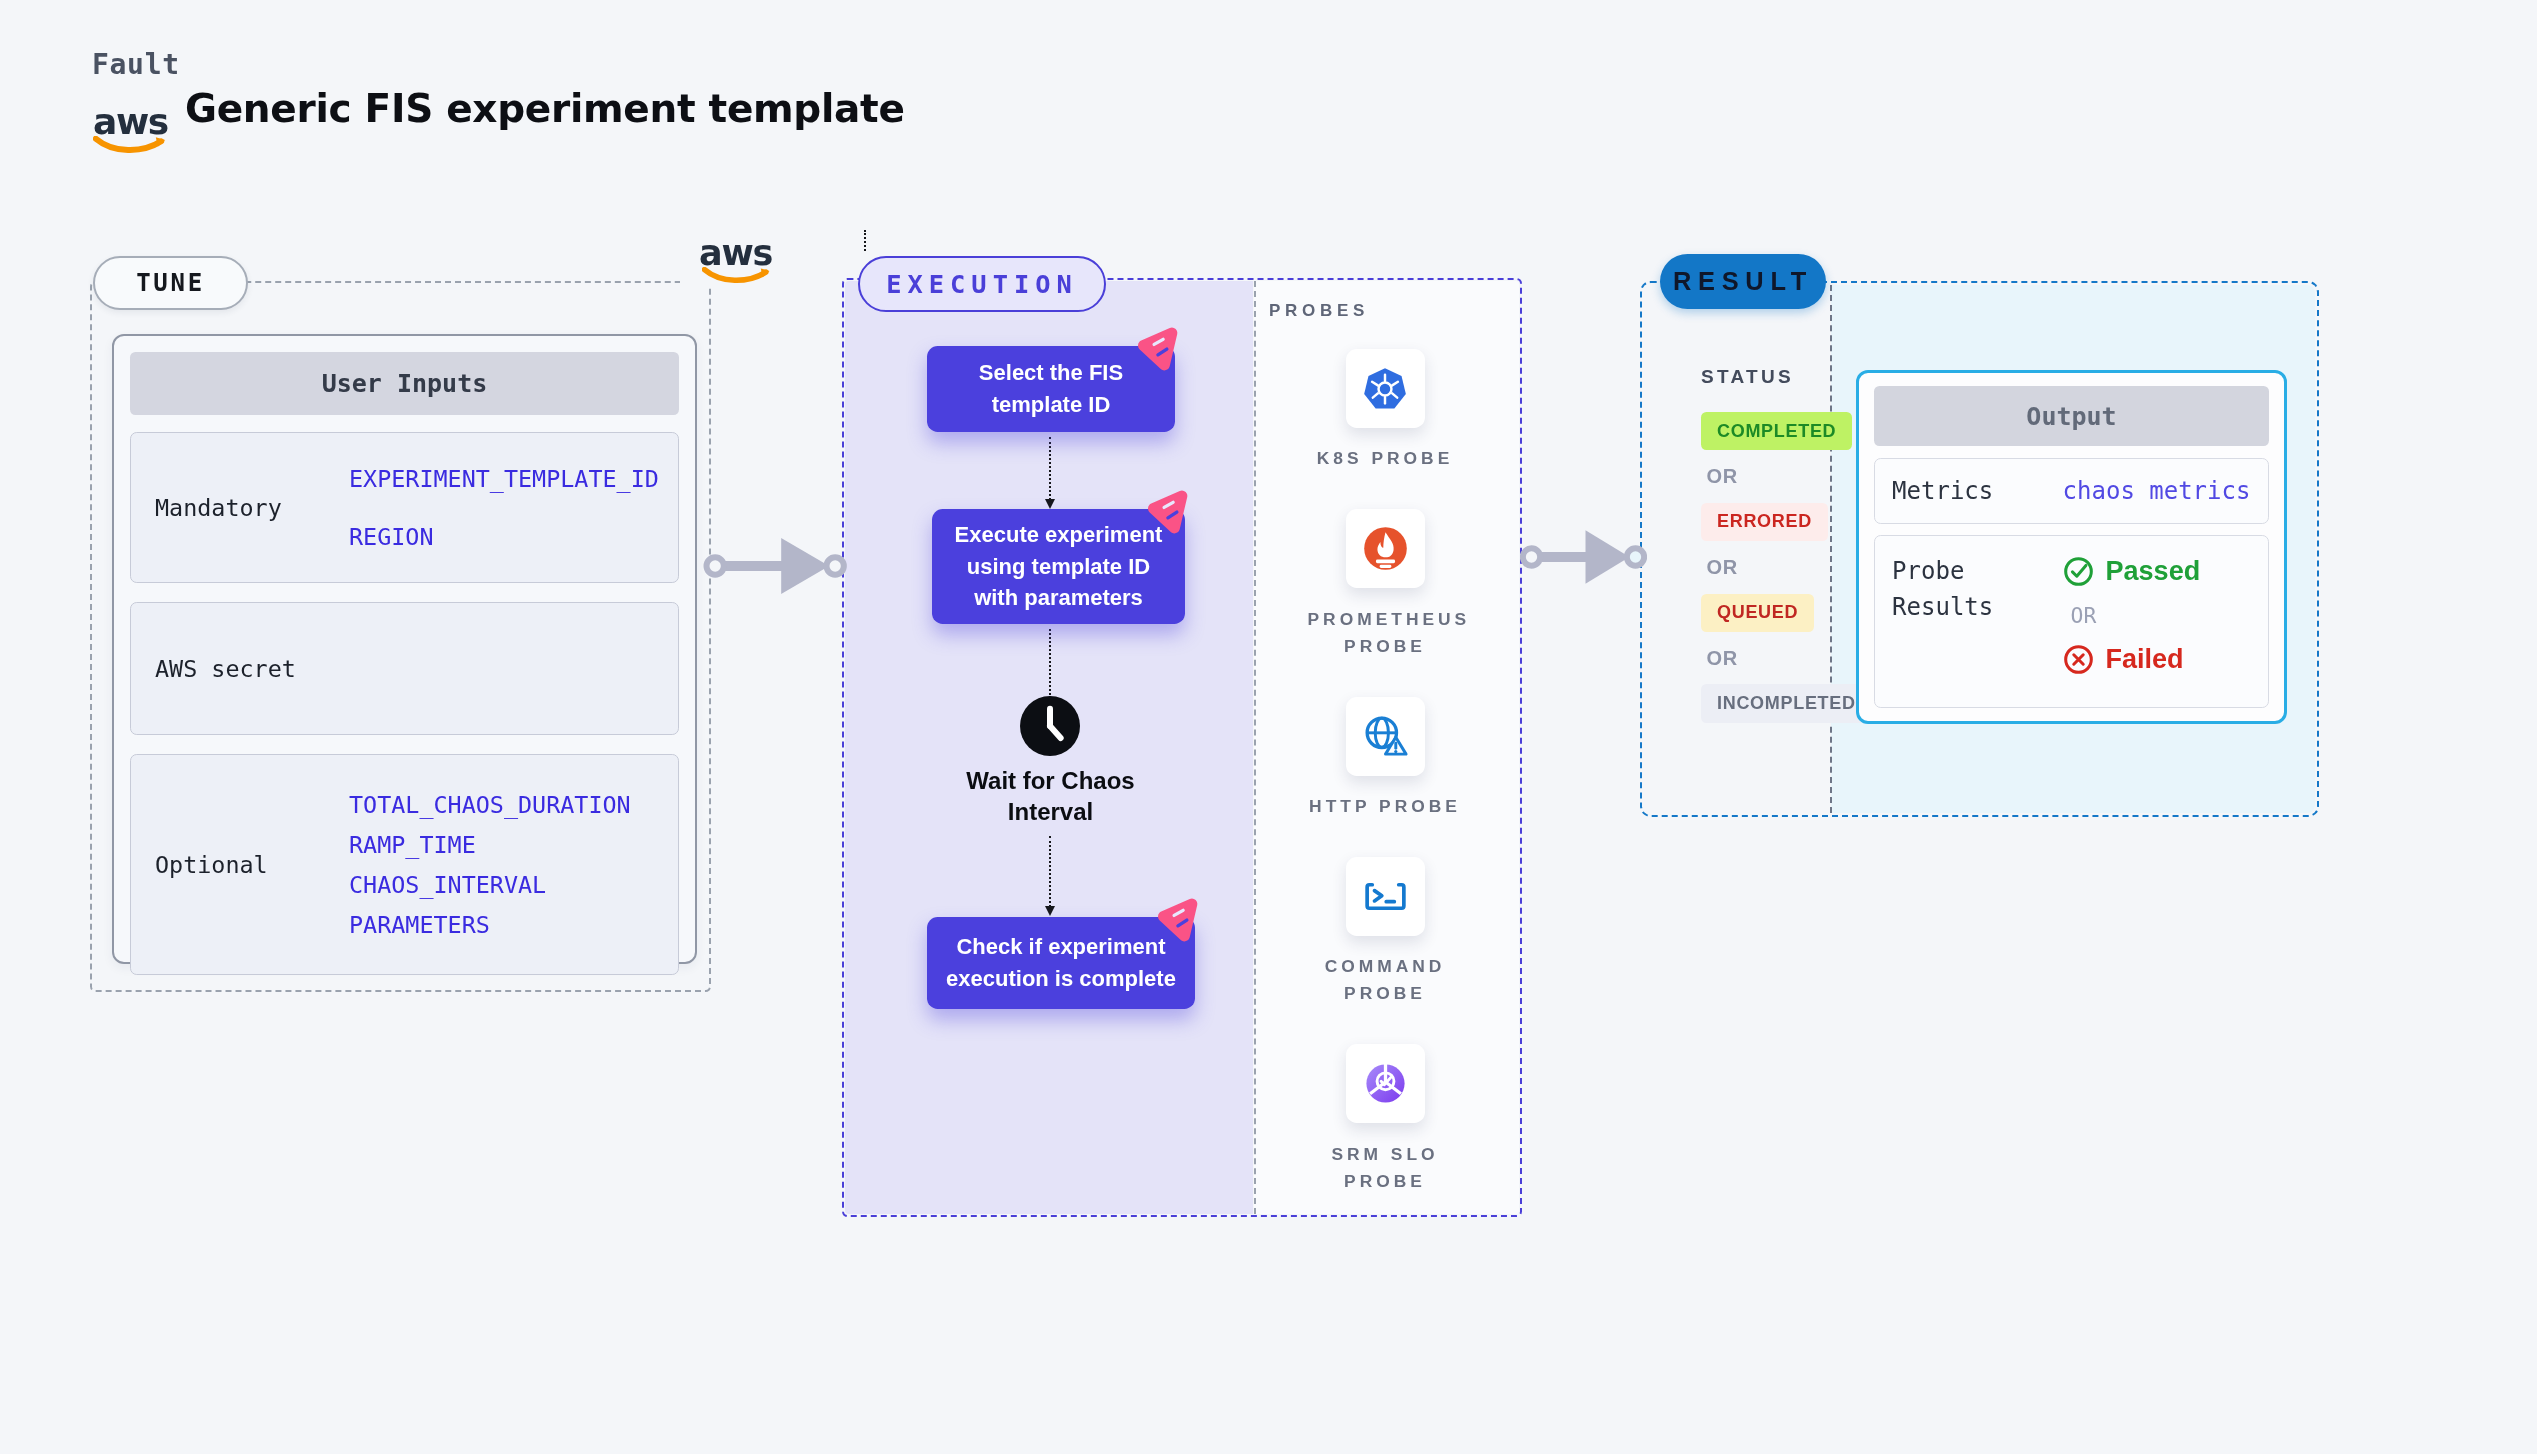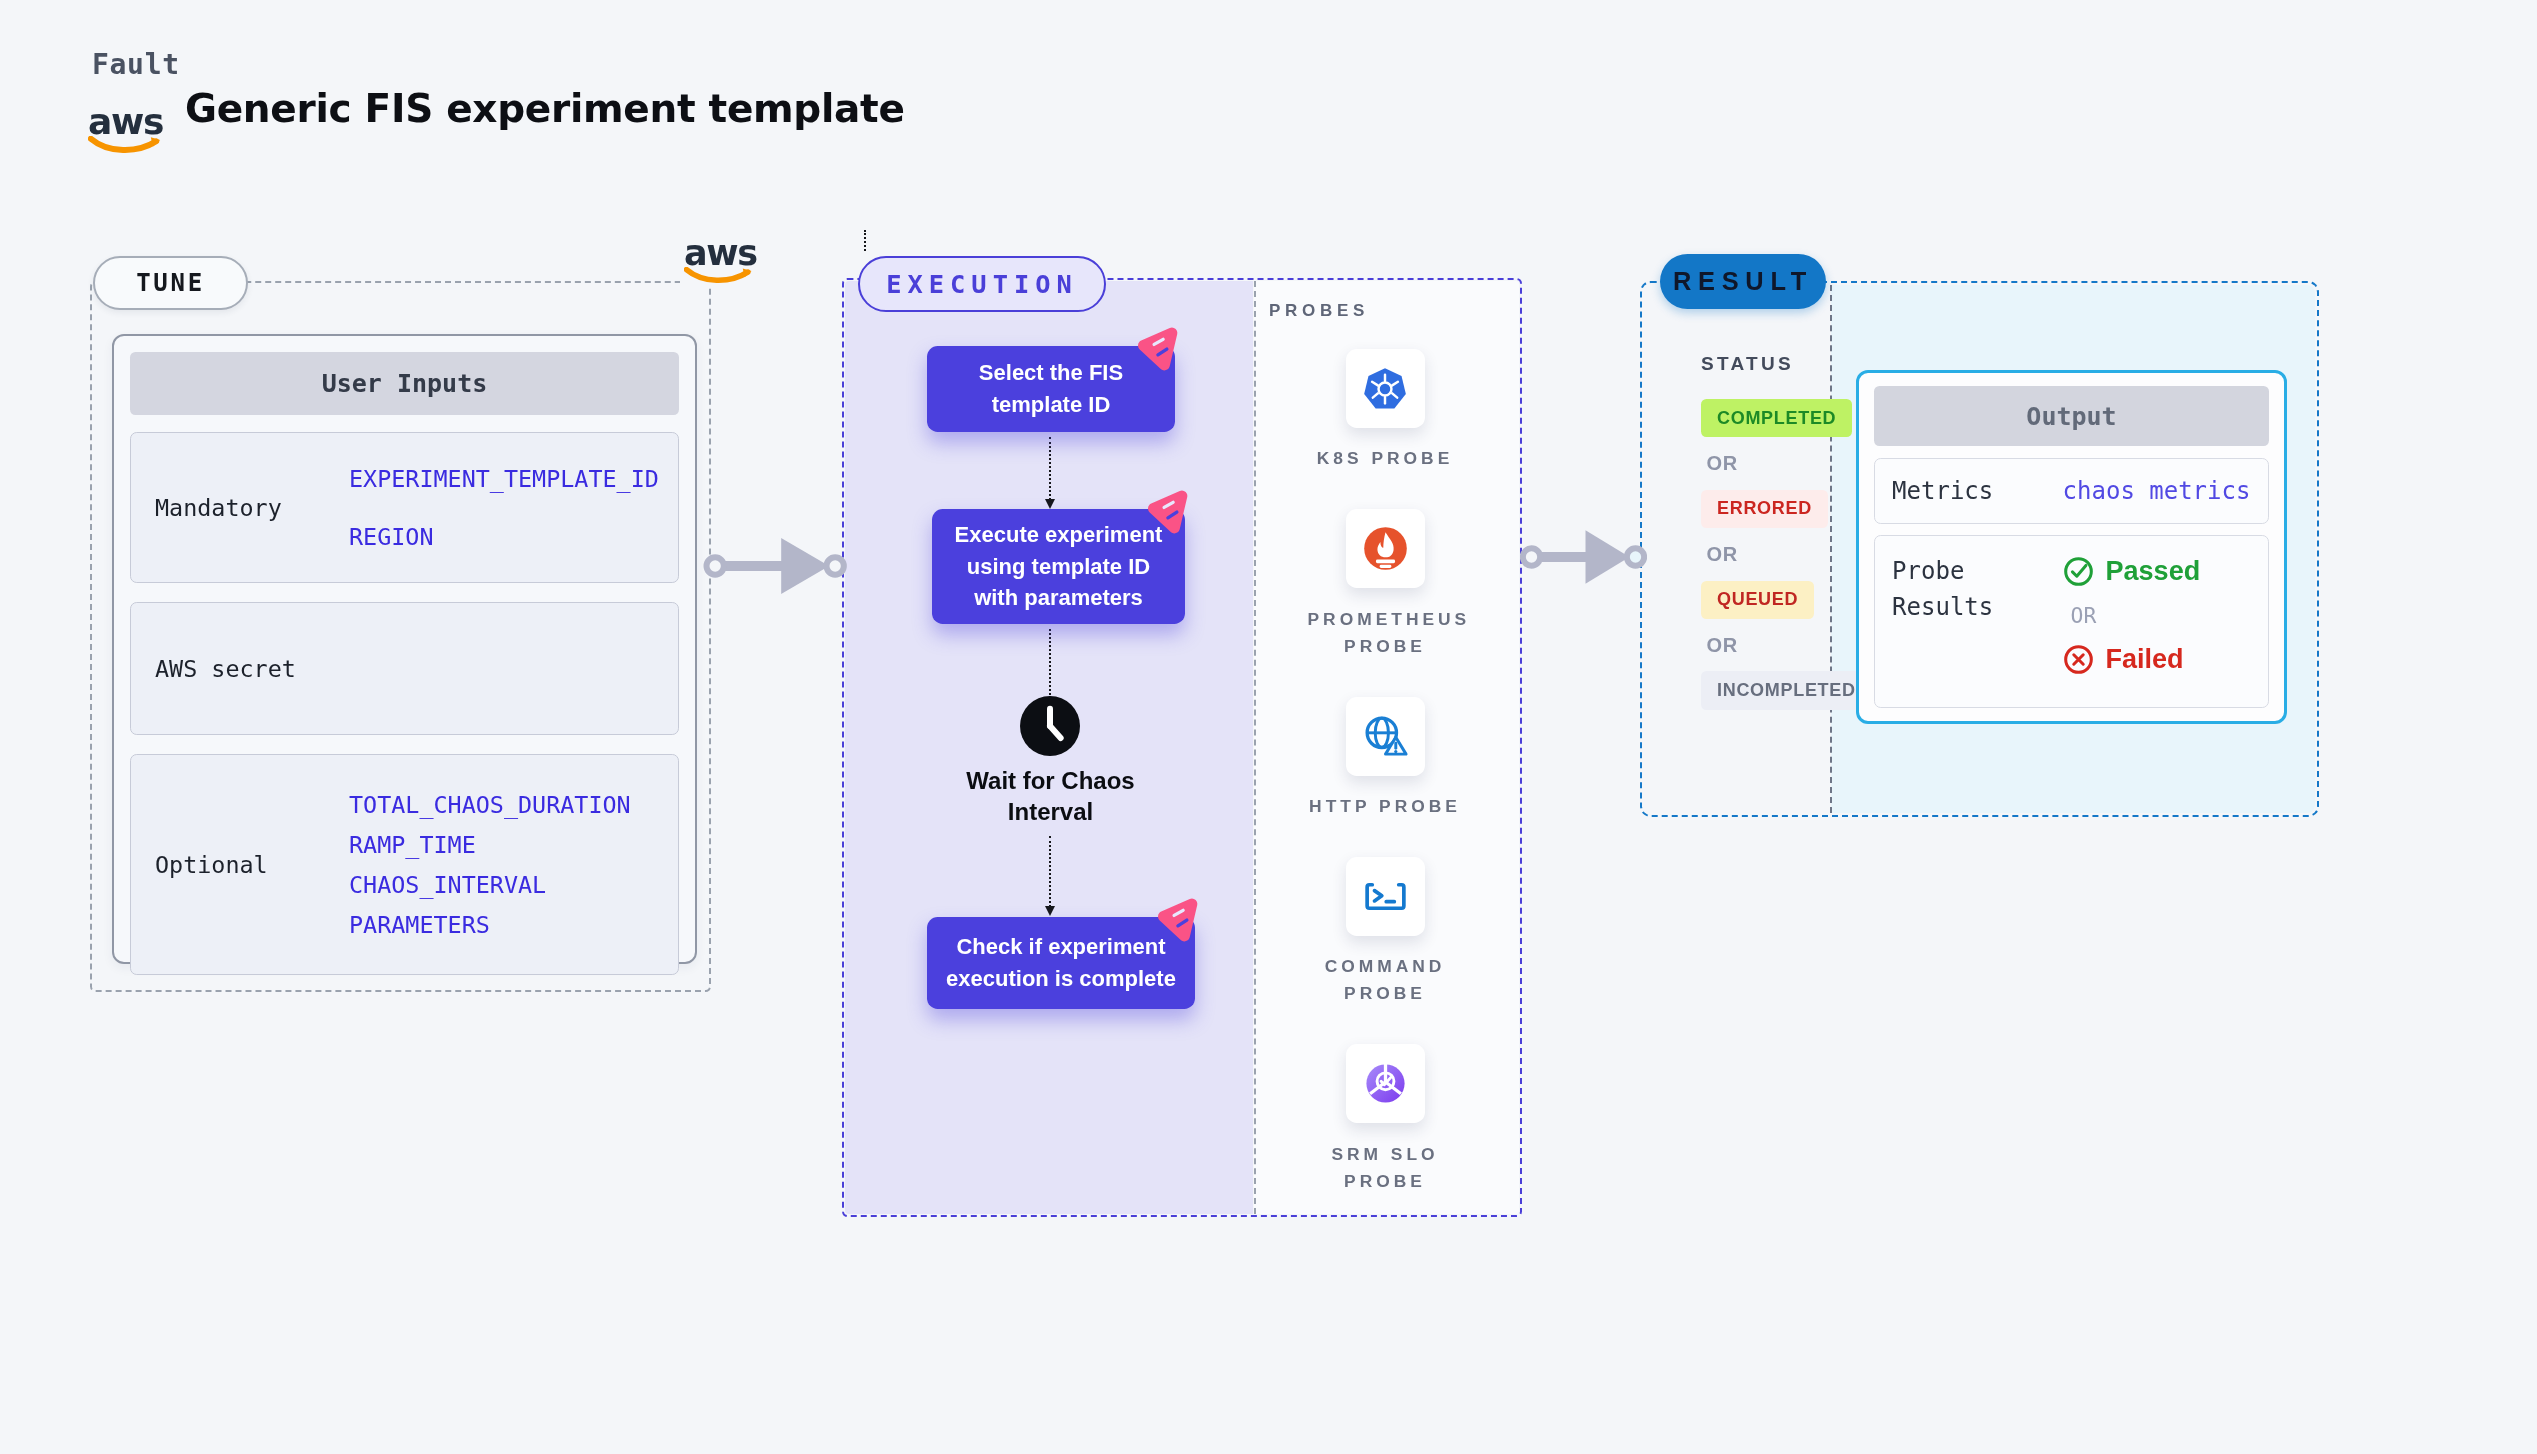--- a/index.html
+++ b/index.html
@@ -9,21 +9,21 @@
     background:#f4f6f9;
     overflow:hidden;
     font-family:"Liberation Sans",sans-serif;
   }
   .mono{font-family:"DejaVu Sans Mono",monospace;}
   .abs{position:absolute;}
 
   
   .brand{left:92px;top:48px;font-size:28px;font-weight:600;color:#4a5262;letter-spacing:0.7px;}
   .page-title{left:185px;top:86px;font-size:39px;font-weight:800;color:#0d0f14;font-family:"DejaVu Sans","Liberation Sans",sans-serif;letter-spacing:-0.3px;}
-  .aws-logo{display:flex;flex-direction:column;align-items:flex-start;line-height:1;}
+  .aws-logo{display:flex;flex-direction:column;align-items:flex-end;line-height:1;}
   .aws-word{font-family:"DejaVu Sans",sans-serif;font-weight:700;font-size:36px;color:#242f3e;letter-spacing:-1.3px;}
   .aws-logo svg{margin-top:-4px;}
   .aws-header{left:88px;top:104px;width:80px;}
   .aws-tune{left:680px;top:236px;width:88px;background:#f4f6f9;z-index:5;padding:0 4px;}
 
   
   .pill{display:flex;align-items:center;justify-content:center;border-radius:32px;z-index:6;}
   .pill-tune{left:93px;top:256px;width:151px;height:50px;background:#f8fafc;border:2px solid #a6adb8;
     font-family:"DejaVu Sans Mono",monospace;font-weight:700;font-size:24px;letter-spacing:2.7px;color:#15181e;
     box-shadow:0 2.7px 6.7px rgba(40,50,80,.08);}
@@ -82,21 +82,21 @@
   .probe-group{display:flex;flex-direction:column;align-items:center;}
   .probe-card{width:79px;height:79px;background:#ffffff;border-radius:10.7px;display:flex;align-items:center;justify-content:center;
     box-shadow:0 6.7px 14.7px rgba(30,40,80,.12);}
   .probe-label{margin-top:17.4px;width:155px;text-align:center;font-size:17.4px;font-weight:700;letter-spacing:4px;color:#6a7080;line-height:1.55;}
 
   
   .result-box{left:1640px;top:281px;width:675px;height:532px;border:2.7px dashed #1478c8;border-radius:10.7px;}
   .result-cyan{position:absolute;left:189px;top:2px;right:2px;bottom:2px;background:#e8f5fb;border-radius:0 8px 8px 0;}
   .result-divider{position:absolute;left:188px;top:2px;bottom:2px;border-left:2px dashed #6e7687;}
 
-  .status-col{left:1701px;top:353px;width:144px;z-index:3;}
+  .status-col{left:1701px;top:366px;width:144px;z-index:3;}
   .status-title{font-size:19px;font-weight:800;letter-spacing:3.3px;color:#434b5c;}
   .status-list{margin-top:24px;display:flex;flex-direction:column;align-items:flex-start;}
   .sbadge{padding:8.7px 16px;border-radius:5.4px;font-size:18px;font-weight:800;letter-spacing:0.7px;white-space:nowrap;}
   .sb-completed{background:#bef264;color:#1c8a26;}
   .sb-errored{background:#fdeceb;color:#cb2620;}
   .sb-queued{background:#fcf0c4;color:#c02722;}
   .sb-incompleted{background:#eceef5;color:#676e7e;}
   .s-or{font-size:20px;font-weight:600;color:#8f95a8;margin:14.7px 0 14.7px 5.4px;letter-spacing:0.7px;}
 
   .output-box{left:1856px;top:370px;width:431px;height:354px;background:#fdfdfe;border:3.3px solid #29ade5;border-radius:12px;

